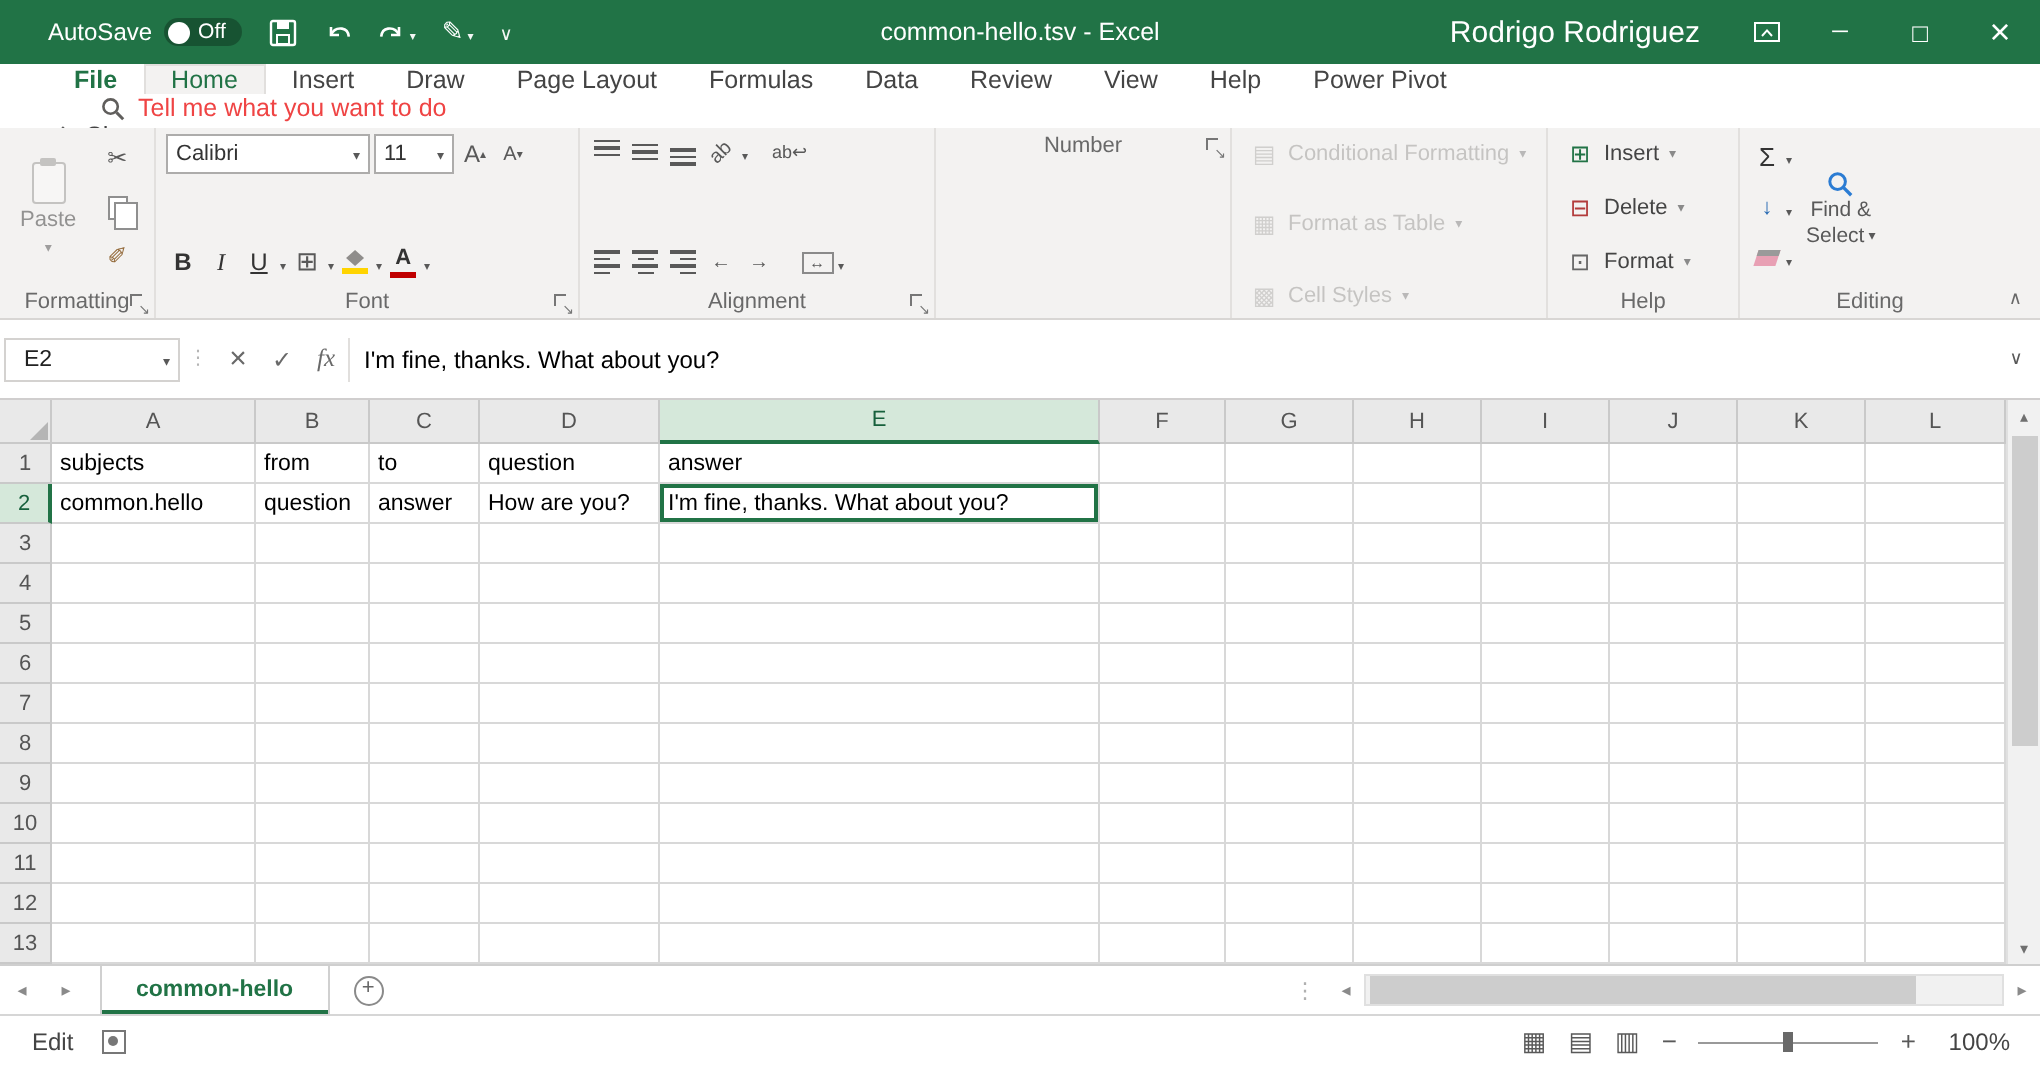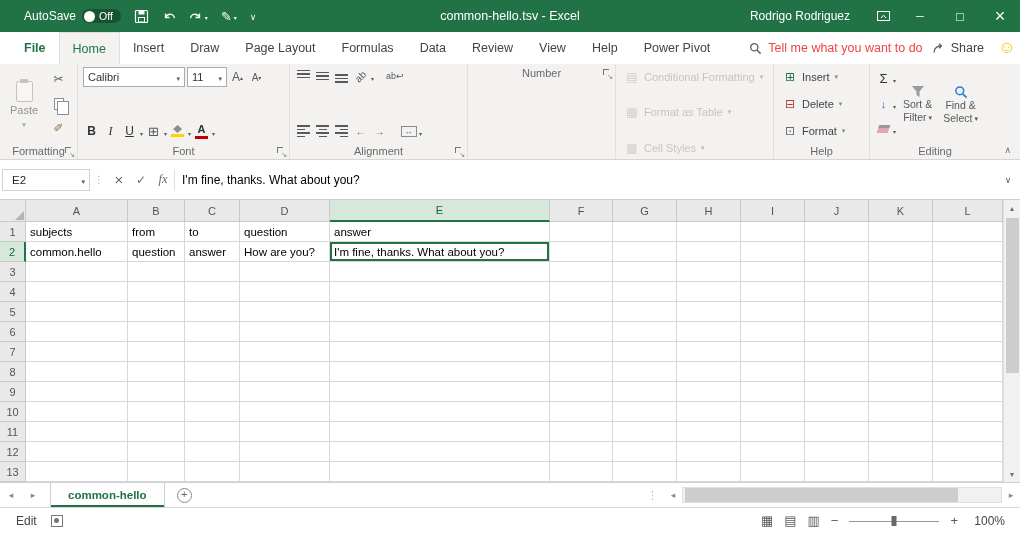--- a/index.html
+++ b/index.html
@@ -14,30 +14,30 @@
   .as-pill { display:flex; align-items:center; gap:4px; background:rgba(0,0,0,.28);
     border-radius:9px; padding:1px 8px 1px 2px; font-size:10.5px; }
   .knob { width:11px; height:11px; background:#fff; border-radius:50%; }
   .qat-btn { display:inline-flex; align-items:center; gap:2px; cursor:pointer; height:20px; }
   .qat-caret::before { content:"▾"; font-size:6px; opacity:.95; }
   .i-pen::before { content:"✎"; font-size:13px; }
   .i-more::before { content:"∨"; font-size:9px; opacity:.95; }
   .tb-title { position:absolute; left:50%; transform:translateX(-50%);
     white-space:nowrap; font-size:12.5px; }
   .tb-right { margin-left:auto; display:flex; align-items:center; height:100%; }
-  .tb-user { margin-right:16px; font-size:12px; cursor:pointer; }
+  .tb-user { margin-right:16px; font-size:15px; cursor:pointer; }
   .tb-ico { width:34px; height:100%; display:flex; align-items:center; justify-content:center; cursor:pointer; }
   .win-btn { width:40px; height:100%; display:flex; align-items:center; justify-content:center; cursor:pointer; }
   .i-min::before { content:"─"; font-size:11px; }
   .i-max::before { content:"□"; font-size:13px; }
   .i-close::before { content:"×"; font-size:18px; }
 
   
   .tabrow { height:32px; background:#fff; display:flex; align-items:stretch;
-    font-size:12.5px; color:#444; padding-left:11px; }
+    font-size:12.5px; color:#444; padding-left:24px;flex-direction:column; }
   .rtab { display:flex; align-items:center; padding:0 13px; cursor:pointer; white-space:nowrap; }
   .rtab.file { color:#217346; font-weight:700; }
   .rtab.active { background:#f3f2f1; border:1px solid #e1dfdd; border-bottom:none; color:#217346; }
   .tellme { display:flex; align-items:center; gap:6px; margin-left:26px; color:#ef4444; cursor:text; white-space:nowrap; }
   .tr-spacer { flex:1; }
   .share { display:flex; align-items:center; gap:5px; margin-right:10px; cursor:pointer; }
   .smiley { width:26px; display:flex; align-items:center; justify-content:center; cursor:pointer; }
   .smiley::before { content:"☺"; color:#f2c811; font-size:17px; }
 
   
@@ -510,30 +510,20 @@
             <span class="mini i-filldown" data-name="fill-down-icon"></span>
             <span class="tinyc" data-name="dropdown-icon"></span>
           </span>
         <span class="emrow" data-name="clear-button">
             <span class="mini">
               <span class="eraser" data-name="eraser-icon"></span>
             </span>
             <span class="tinyc" data-name="dropdown-icon"></span>
           </span>
       </div>
-      <div class="bigbtn two" data-name="sort-filter-button">
-        <svg data-name="sort-filter-icon" width="14" height="13" viewBox="0 0 14 13">
-            <path d="M1 1 H13 L8.5 6.5 V12 L5.5 10 V6.5 Z" fill="#9b9b9b"></path>
-          </svg>
-        <span class="bb-l1" data-name="sort-filter-label-1">Sort &amp;</span>
-        <span class="bb-l2">
-            <span data-name="sort-filter-label-2">Filter</span>
-            <span class="i-caret" data-name="dropdown-icon"></span>
-          </span>
-      </div>
       <div class="bigbtn two" data-name="find-select-button">
         <svg data-name="find-select-icon" width="14" height="14" viewBox="0 0 14 14">
             <circle cx="5.8" cy="5.8" r="3.9" fill="none" stroke="#2b7cd3" stroke-width="1.5"></circle>
             <path d="M8.8 8.8 L12.6 12.6" stroke="#2b7cd3" stroke-width="1.7"></path>
           </svg>
         <span class="bb-l1" data-name="find-select-label-1">Find &amp;</span>
         <span class="bb-l2">
             <span data-name="find-select-label-2">Select</span>
             <span class="i-caret" data-name="dropdown-icon"></span>
           </span>

